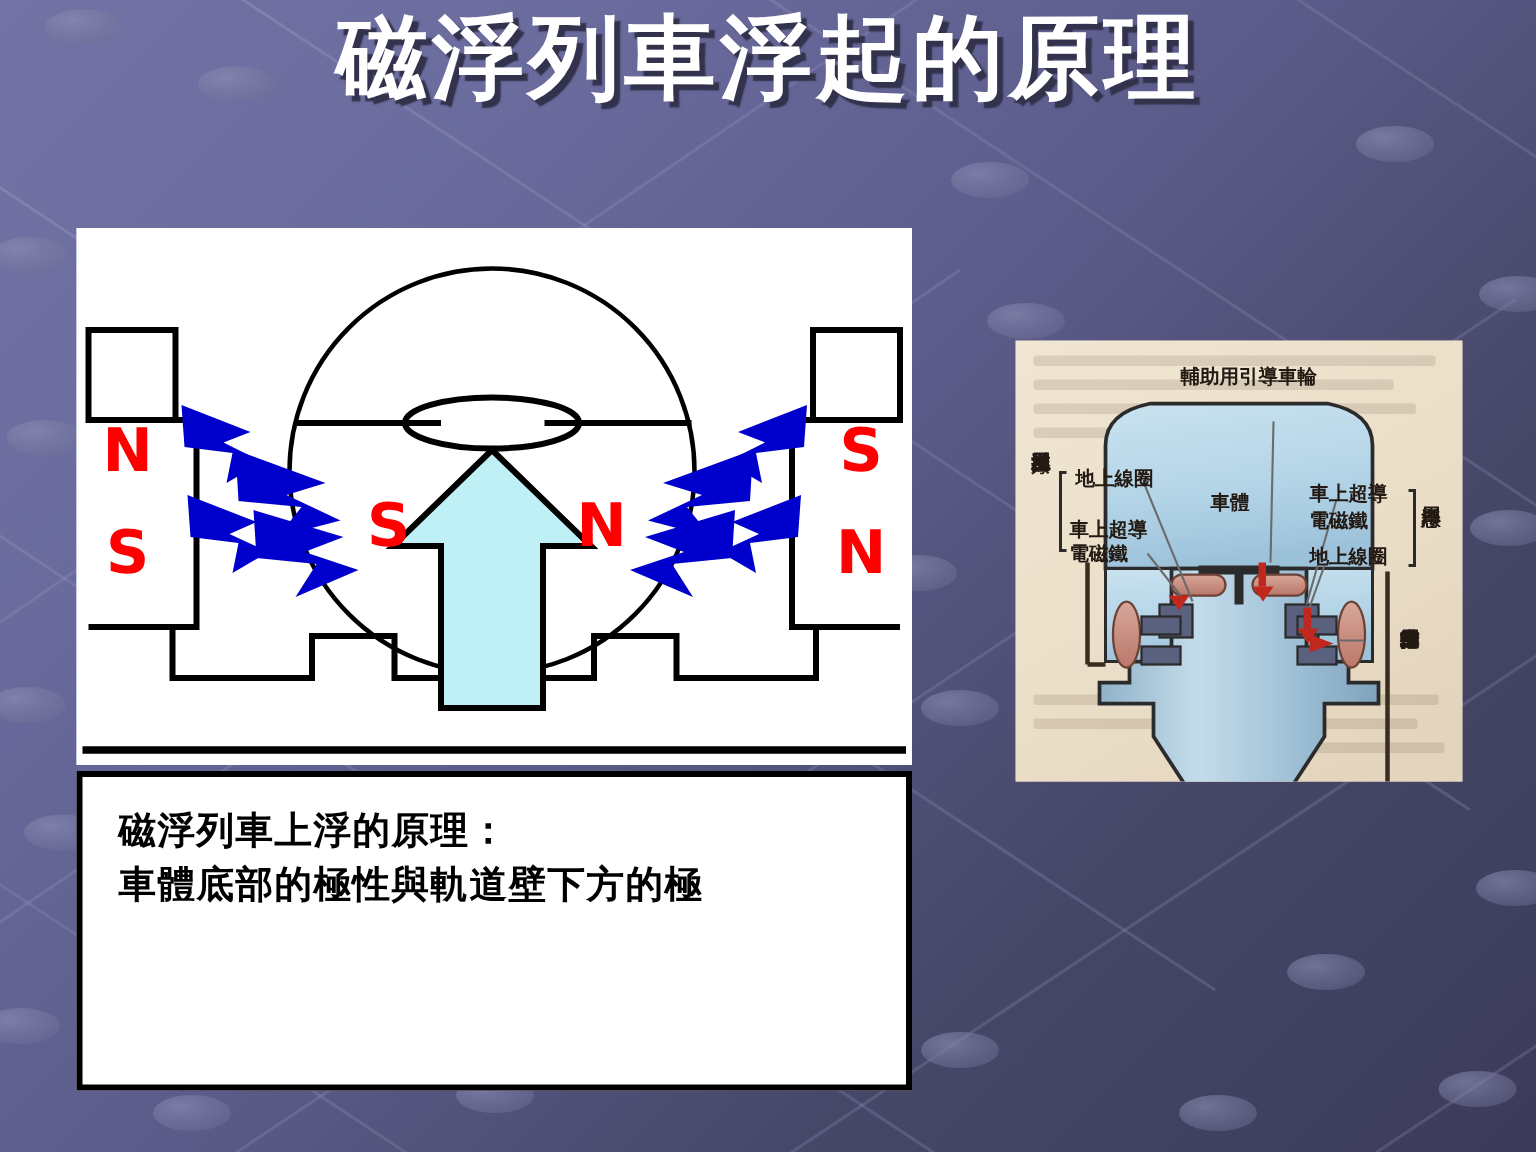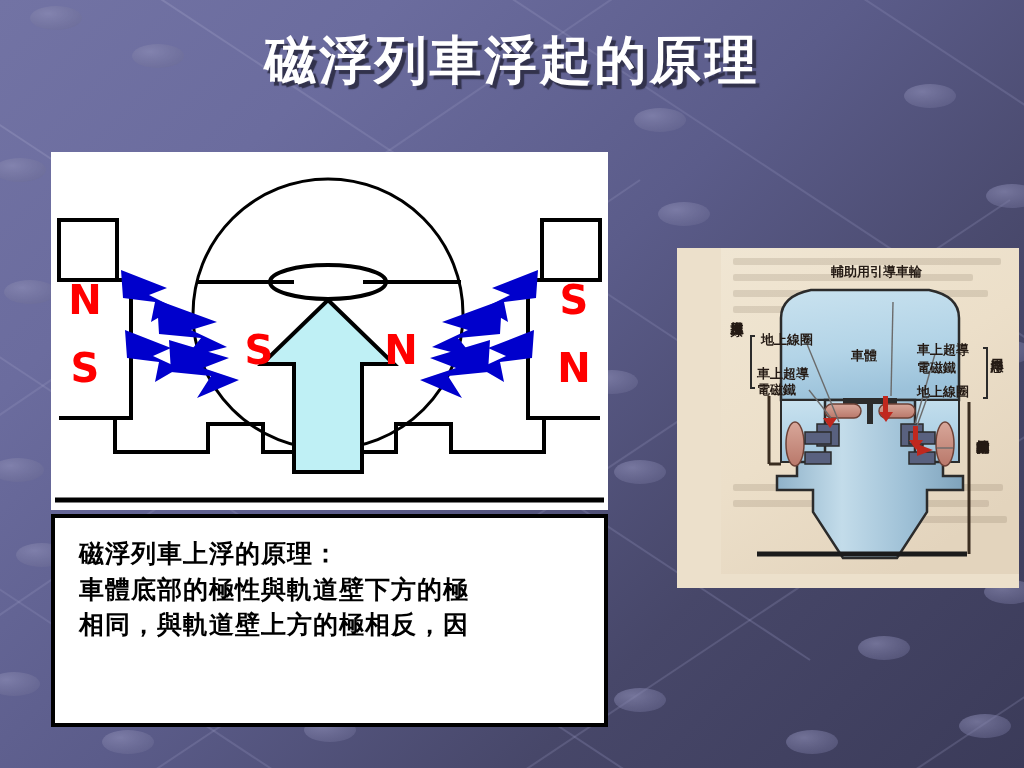--- a/index.html
+++ b/index.html
@@ -27,27 +27,27 @@
   #lattice {
     position: absolute;
     inset: 0;
     pointer-events: none;
   }
 
   
   #title {
     position: absolute;
     left: 0;
-    top: 30px;
+    top: 4px;
     width: 1024px;
     text-align: center;
     color: #ffffff;
     font-family: "DejaVu Serif", "Liberation Serif", serif;
     font-weight: bold;
-    font-size: 52px;
+    font-size: 61px;
     letter-spacing: 3px;
     line-height: 1.15;
     text-shadow: 4px 4px 1px #32324c;
     white-space: nowrap;
   }
 
   
   #diagram-panel {
     position: absolute;
     left: 51px;
@@ -77,26 +77,25 @@
     color: #000000;
     line-height: 1.42;
     letter-spacing: 1px;
     white-space: nowrap;
   }
 
   
   #photo-panel {
     position: absolute;
     left: 677px;
-    top: 248px;
+    top: 227px;
     width: 298px;
-    height: 340px;
+    height: 294px;
     background: #ece0cb;
     overflow: hidden;
-    padding-left: 44px;
   }
   #photo-svg { display: block; width: 298px; height: 326px; }
 
   .lbl {
     font-family: "DejaVu Sans", "Liberation Sans", sans-serif;
     font-weight: bold;
     fill: #241a14;
   }
   .lbl-h { font-size: 13px; }
   .lbl-v { font-size: 13px; }
@@ -218,21 +217,20 @@
         <text x="350" y="212">N</text>
         <text x="523" y="162">S</text>
         <text x="523" y="230">N</text>
       </g>
     </svg>
   </div>
 
   <div id="caption-box">
     <div class="cap-line">磁浮列車上浮的原理：</div>
     <div class="cap-line">車體底部的極性與軌道壁下方的極</div>
-    <div class="cap-line">相同，與軌道壁上方的極相反，因</div>
   </div>
 
   <div id="photo-panel">
     <svg id="photo-svg" viewBox="0 0 298 326" preserveAspectRatio="none">
       <defs>
         <linearGradient id="paperGrad" x1="0" y1="0" x2="0.6" y2="1">
           <stop offset="0%" stop-color="#f0e6d3"></stop>
           <stop offset="55%" stop-color="#ecdfc9"></stop>
           <stop offset="100%" stop-color="#e3d4bd"></stop>
         </linearGradient>

